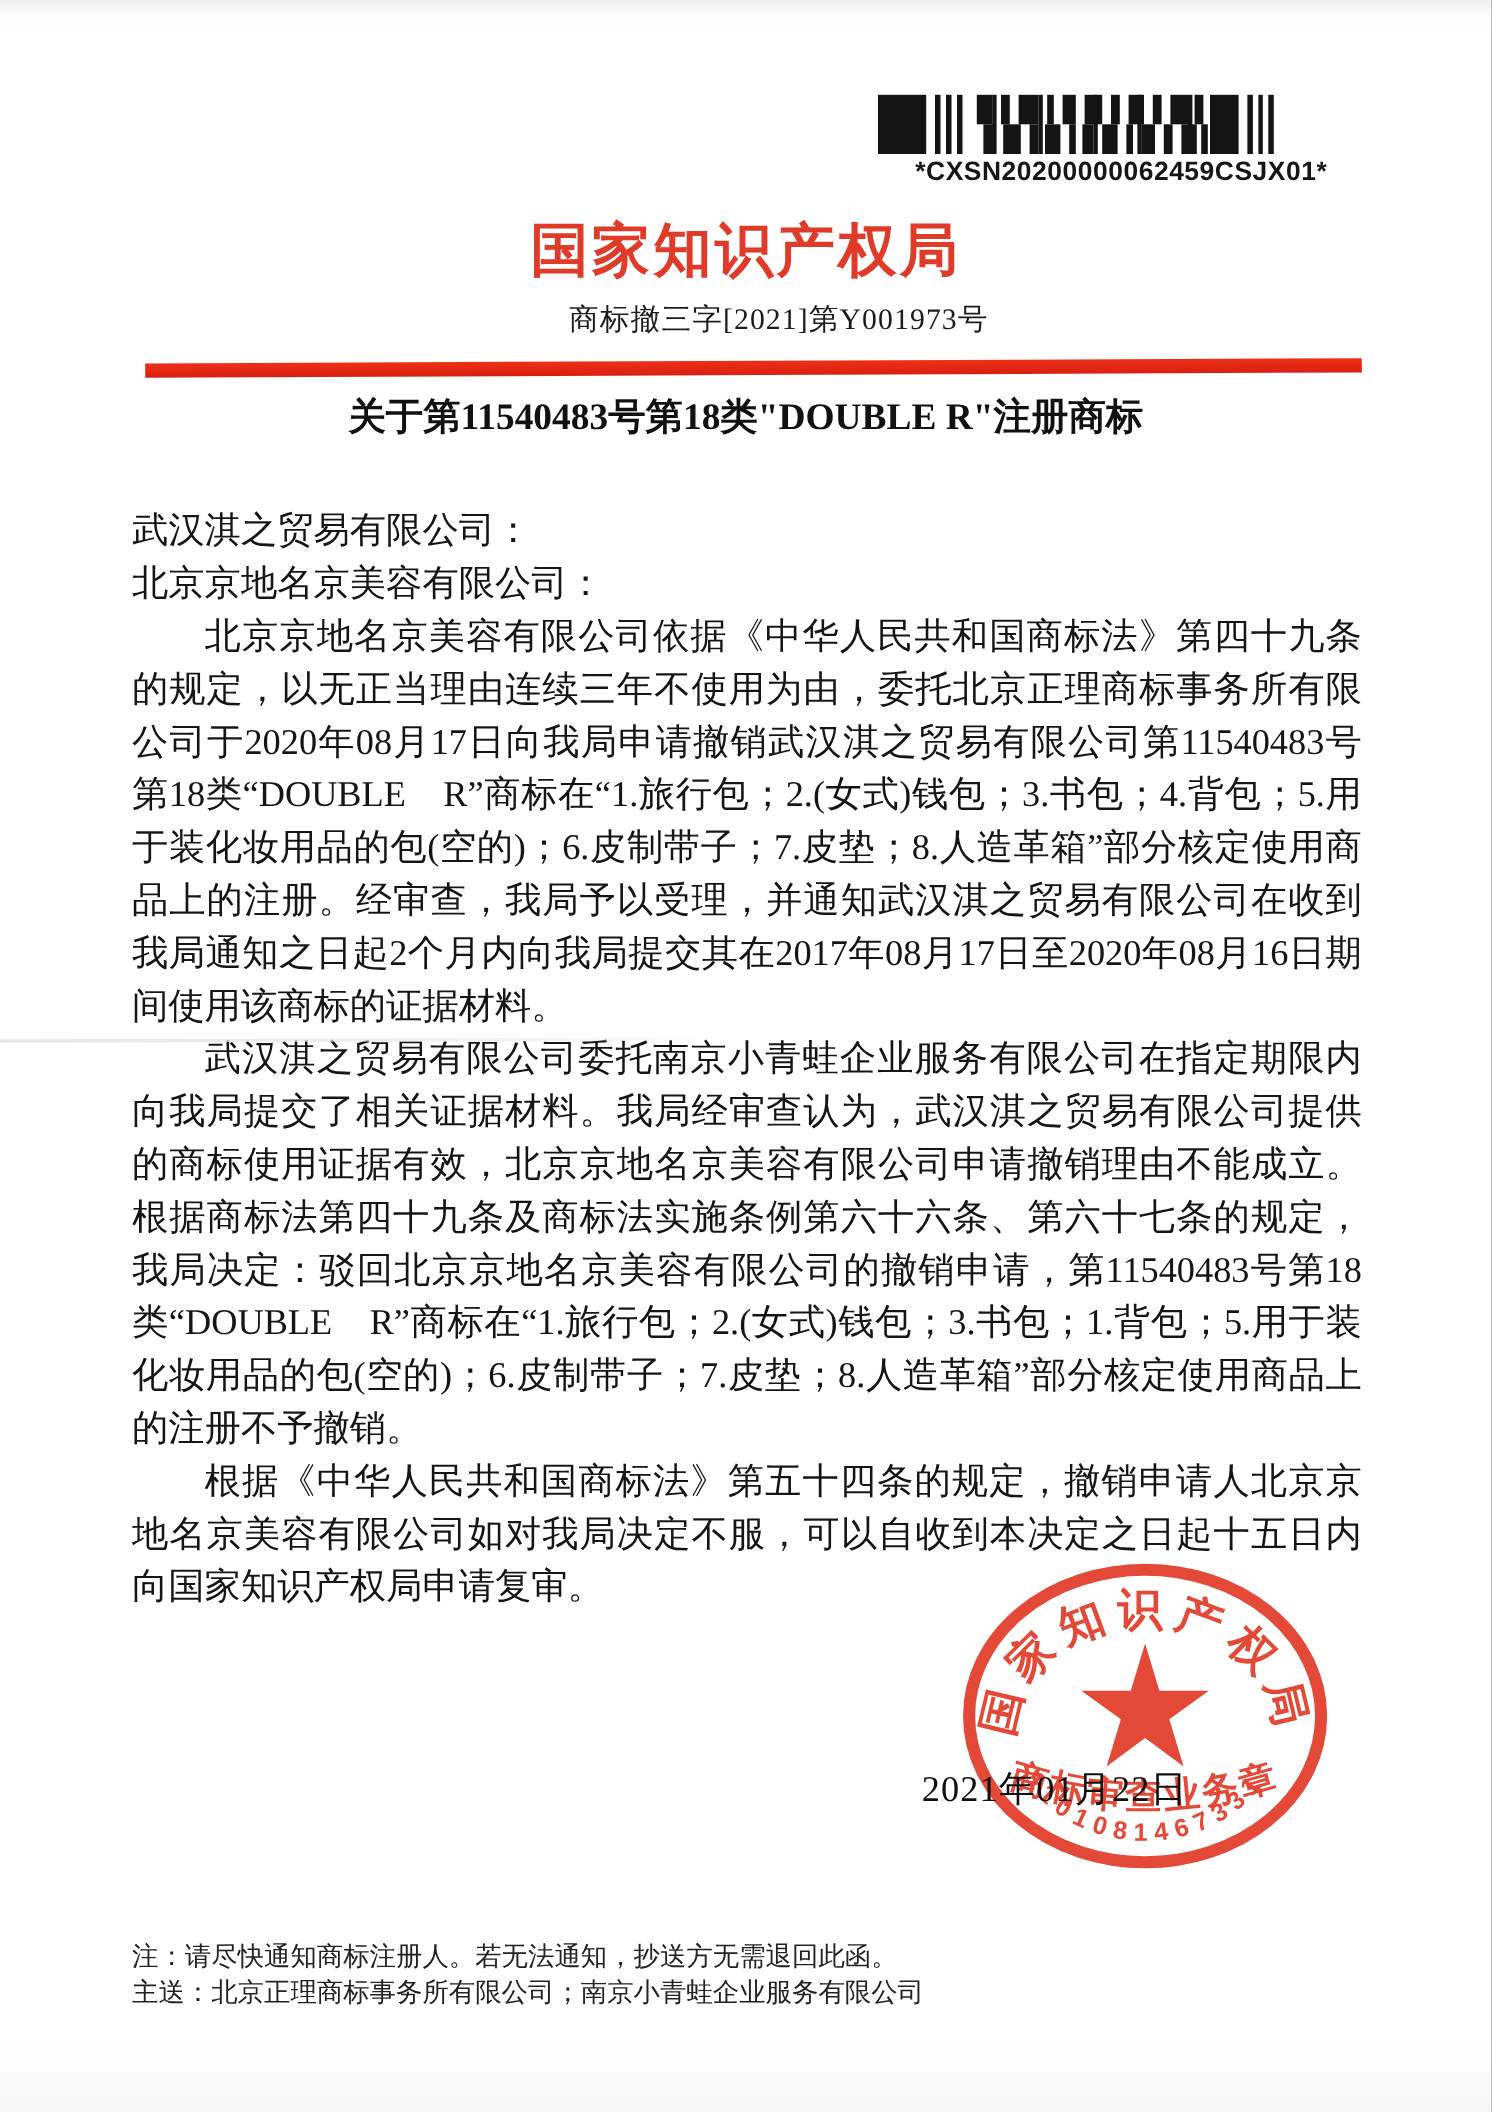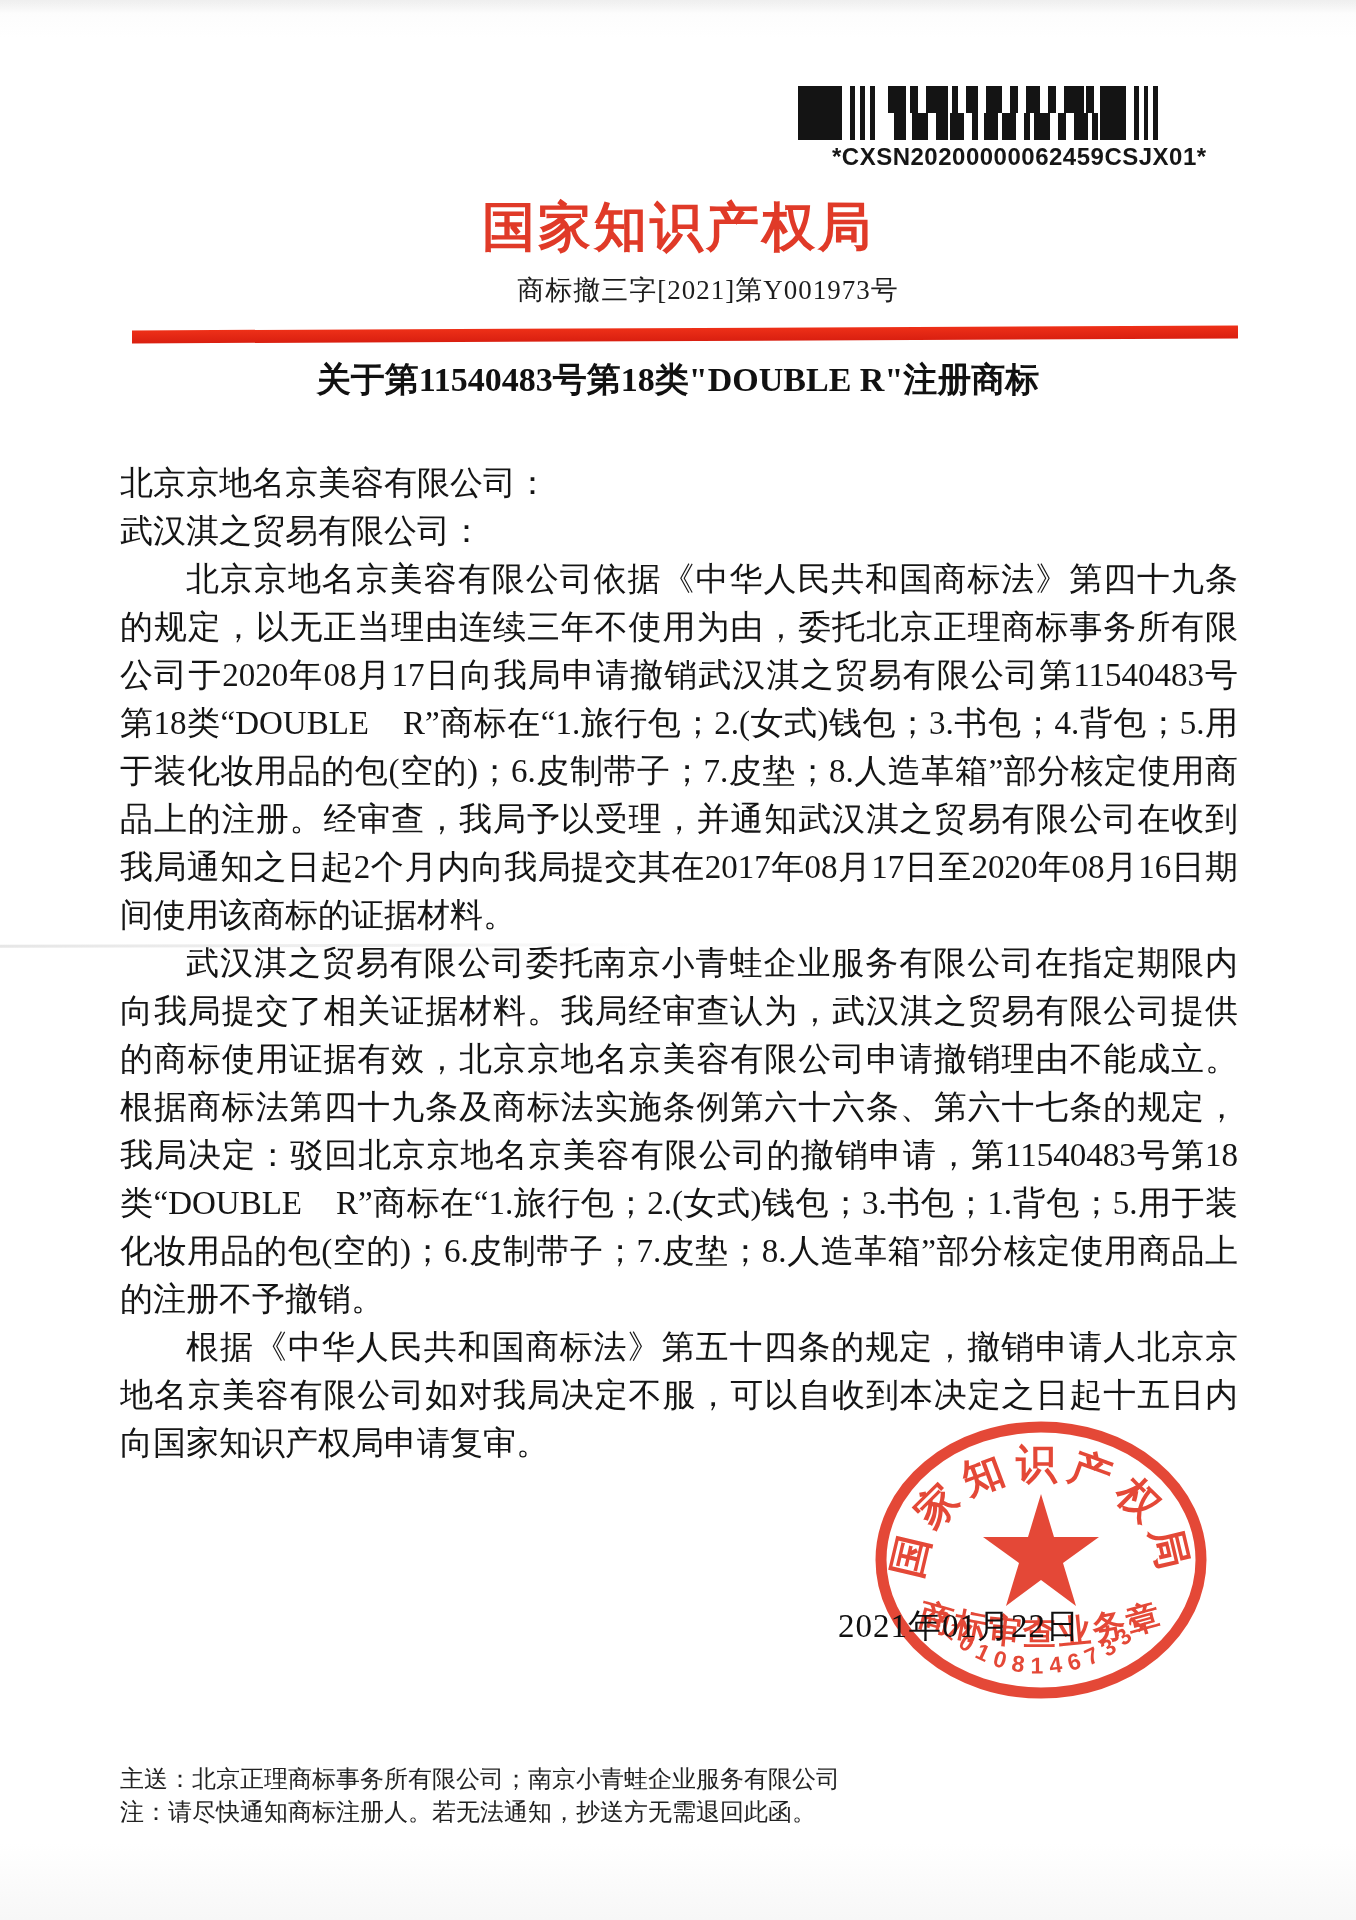--- a/index.html
+++ b/index.html
@@ -125,22 +125,22 @@
 
   <div class="agency-title">国家知识产权局</div>
   <div class="doc-number">商标撤三字[2021]第Y001973号</div>
   <div class="red-divider"></div>
 
   <div class="decision-title">
     <div>关于第11540483号第18类"DOUBLE R"注册商标</div>
   </div>
 
   <div class="body-text">
+    <p class="addressee">武汉淇之贸易有限公司：</p>
     <p class="addressee">北京京地名京美容有限公司：</p>
-    <p class="addressee">武汉淇之贸易有限公司：</p>
     <p>北京京地名京美容有限公司依据《中华人民共和国商标法》第四十九条的规定，以无正当理由连续三年不使用为由，委托北京正理商标事务所有限公司于2020年08月17日向我局申请撤销武汉淇之贸易有限公司第11540483号第18类“DOUBLE　R”商标在“1.旅行包；2.(女式)钱包；3.书包；4.背包；5.用于装化妆用品的包(空的)；6.皮制带子；7.皮垫；8.人造革箱”部分核定使用商品上的注册。经审查，我局予以受理，并通知武汉淇之贸易有限公司在收到我局通知之日起2个月内向我局提交其在2017年08月17日至2020年08月16日期间使用该商标的证据材料。</p>
     <p>武汉淇之贸易有限公司委托南京小青蛙企业服务有限公司在指定期限内向我局提交了相关证据材料。我局经审查认为，武汉淇之贸易有限公司提供的商标使用证据有效，北京京地名京美容有限公司申请撤销理由不能成立。根据商标法第四十九条及商标法实施条例第六十六条、第六十七条的规定，我局决定：驳回北京京地名京美容有限公司的撤销申请，第11540483号第18类“DOUBLE　R”商标在“1.旅行包；2.(女式)钱包；3.书包；1.背包；5.用于装化妆用品的包(空的)；6.皮制带子；7.皮垫；8.人造革箱”部分核定使用商品上的注册不予撤销。</p>
     <p>根据《中华人民共和国商标法》第五十四条的规定，撤销申请人北京京地名京美容有限公司如对我局决定不服，可以自收到本决定之日起十五日内向国家知识产权局申请复审。</p>
   </div>
 
   <div class="fold-artifact"></div>
 
   <div class="seal">
     <svg width="352" height="296" viewBox="0 0 352 296">
       <defs>
@@ -158,17 +158,17 @@
       </text>
       <text font-size="23" font-weight="bold" fill="#e23b28" letter-spacing="7" font-family="Liberation Sans, DejaVu Sans, sans-serif">
         <textPath href="#sealNumArc" startOffset="50%" text-anchor="middle">1101081467331</textPath>
       </text>
     </svg>
   </div>
 
   <div class="decision-date">2021年01月22日</div>
 
   <div class="footer">
+    <div>注：请尽快通知商标注册人。若无法通知，抄送方无需退回此函。</div>
     <div>主送：北京正理商标事务所有限公司；南京小青蛙企业服务有限公司</div>
-    <div>注：请尽快通知商标注册人。若无法通知，抄送方无需退回此函。</div>
   </div>
 
 </div>
 
 </body></html>

